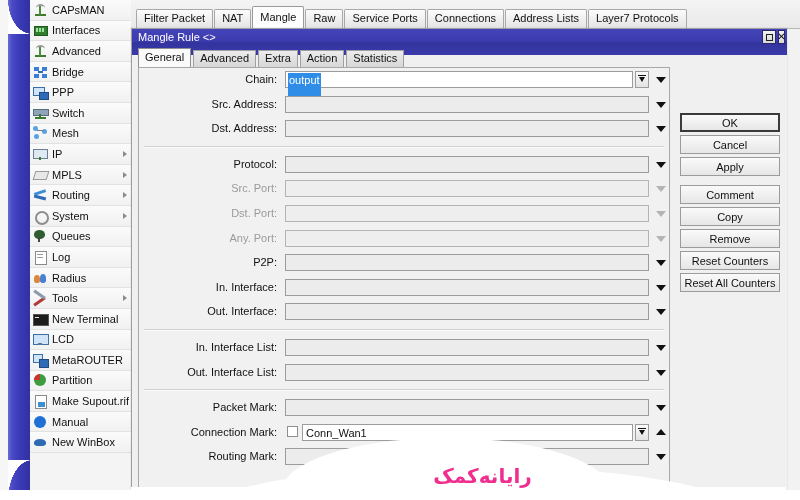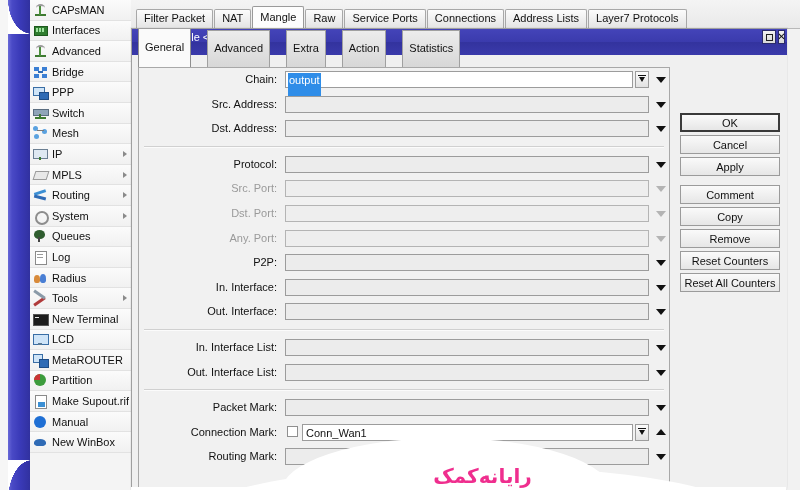--- a/index.html
+++ b/index.html
@@ -150,21 +150,21 @@
     background:linear-gradient(to bottom,#f2f2f2,#d8d8d8);
     border:1px solid #2a2a6a;display:flex;align-items:center;justify-content:center;
   }
   .winbtn .sq{width:7px;height:7px;border:1.4px solid #202020;box-sizing:border-box;}
   .winbtn .xx{font-size:10px;line-height:10px;color:#101010;font-weight:bold;}
   .winbtn.clipped{width:7px;overflow:hidden;}
 
   
   #dtabs{position:absolute;left:6px;top:20px;display:flex;align-items:flex-end;height:18px;}
   .dtab{
-    height:16px;line-height:15px;padding:10px 6px;margin-right:16px;
+    height:16px;line-height:15px;padding:0 6px;margin-right:2px;
     background:linear-gradient(to bottom,#ececec,#d7d7d7);
     border:1px solid #a0a0a0;border-bottom:none;
     font-size:11px;color:#111;white-space:nowrap;
   }
   .dtab.active{background:#fafafa;height:18px;line-height:17px;border-color:#8f8f8f;}
 
   
   #formpanel{
     position:absolute;left:6px;top:38px;width:530px;bottom:0;
     background:#f1f1f1;border:1px solid #a8a8a8;border-bottom:none;

